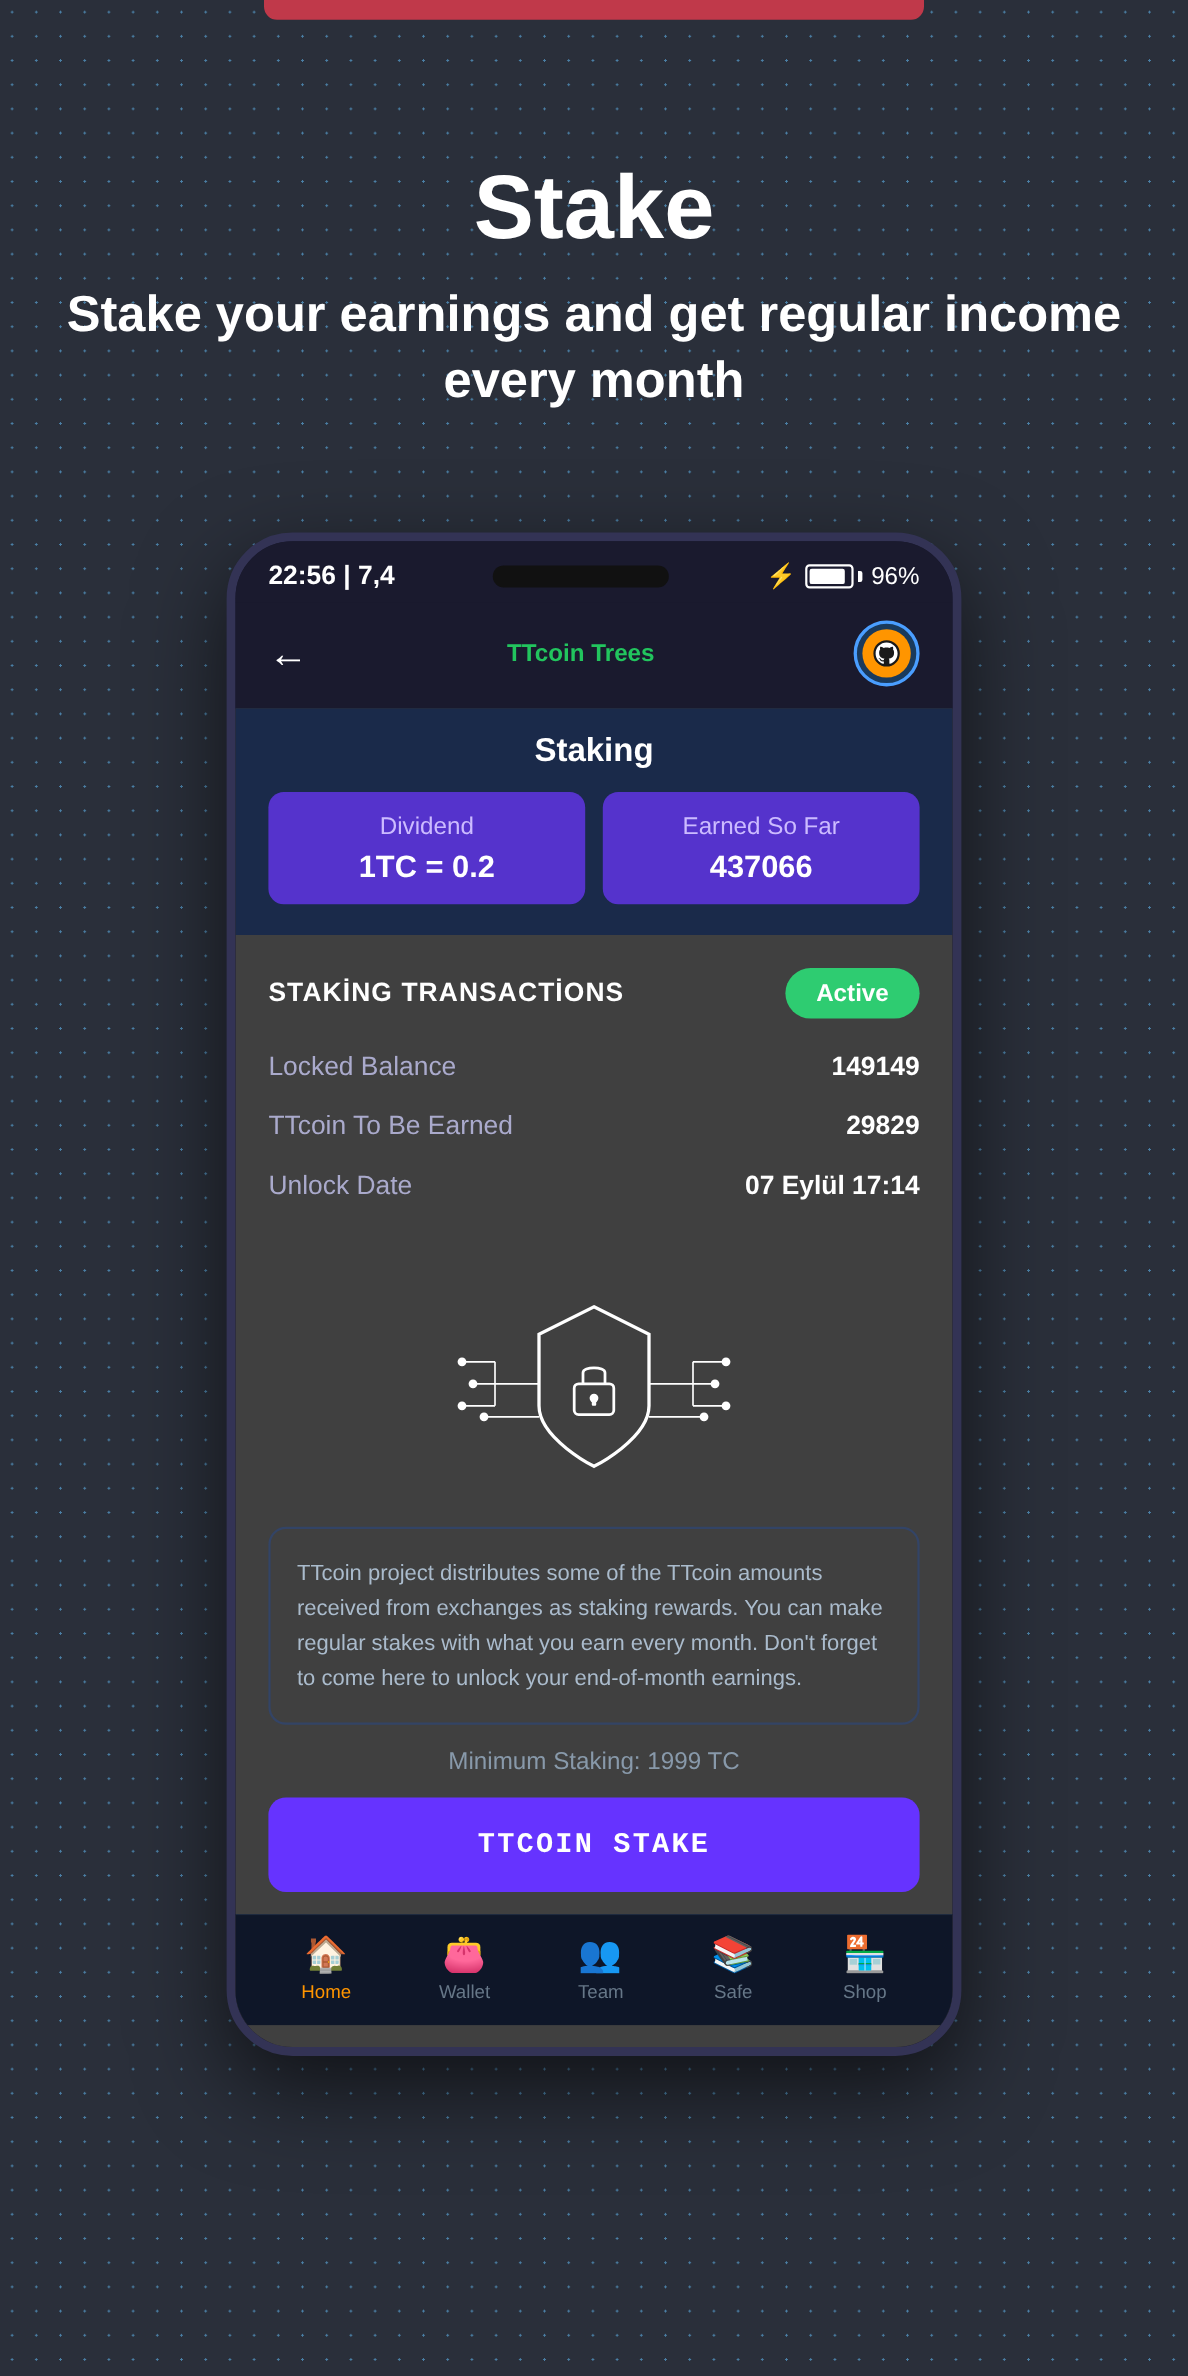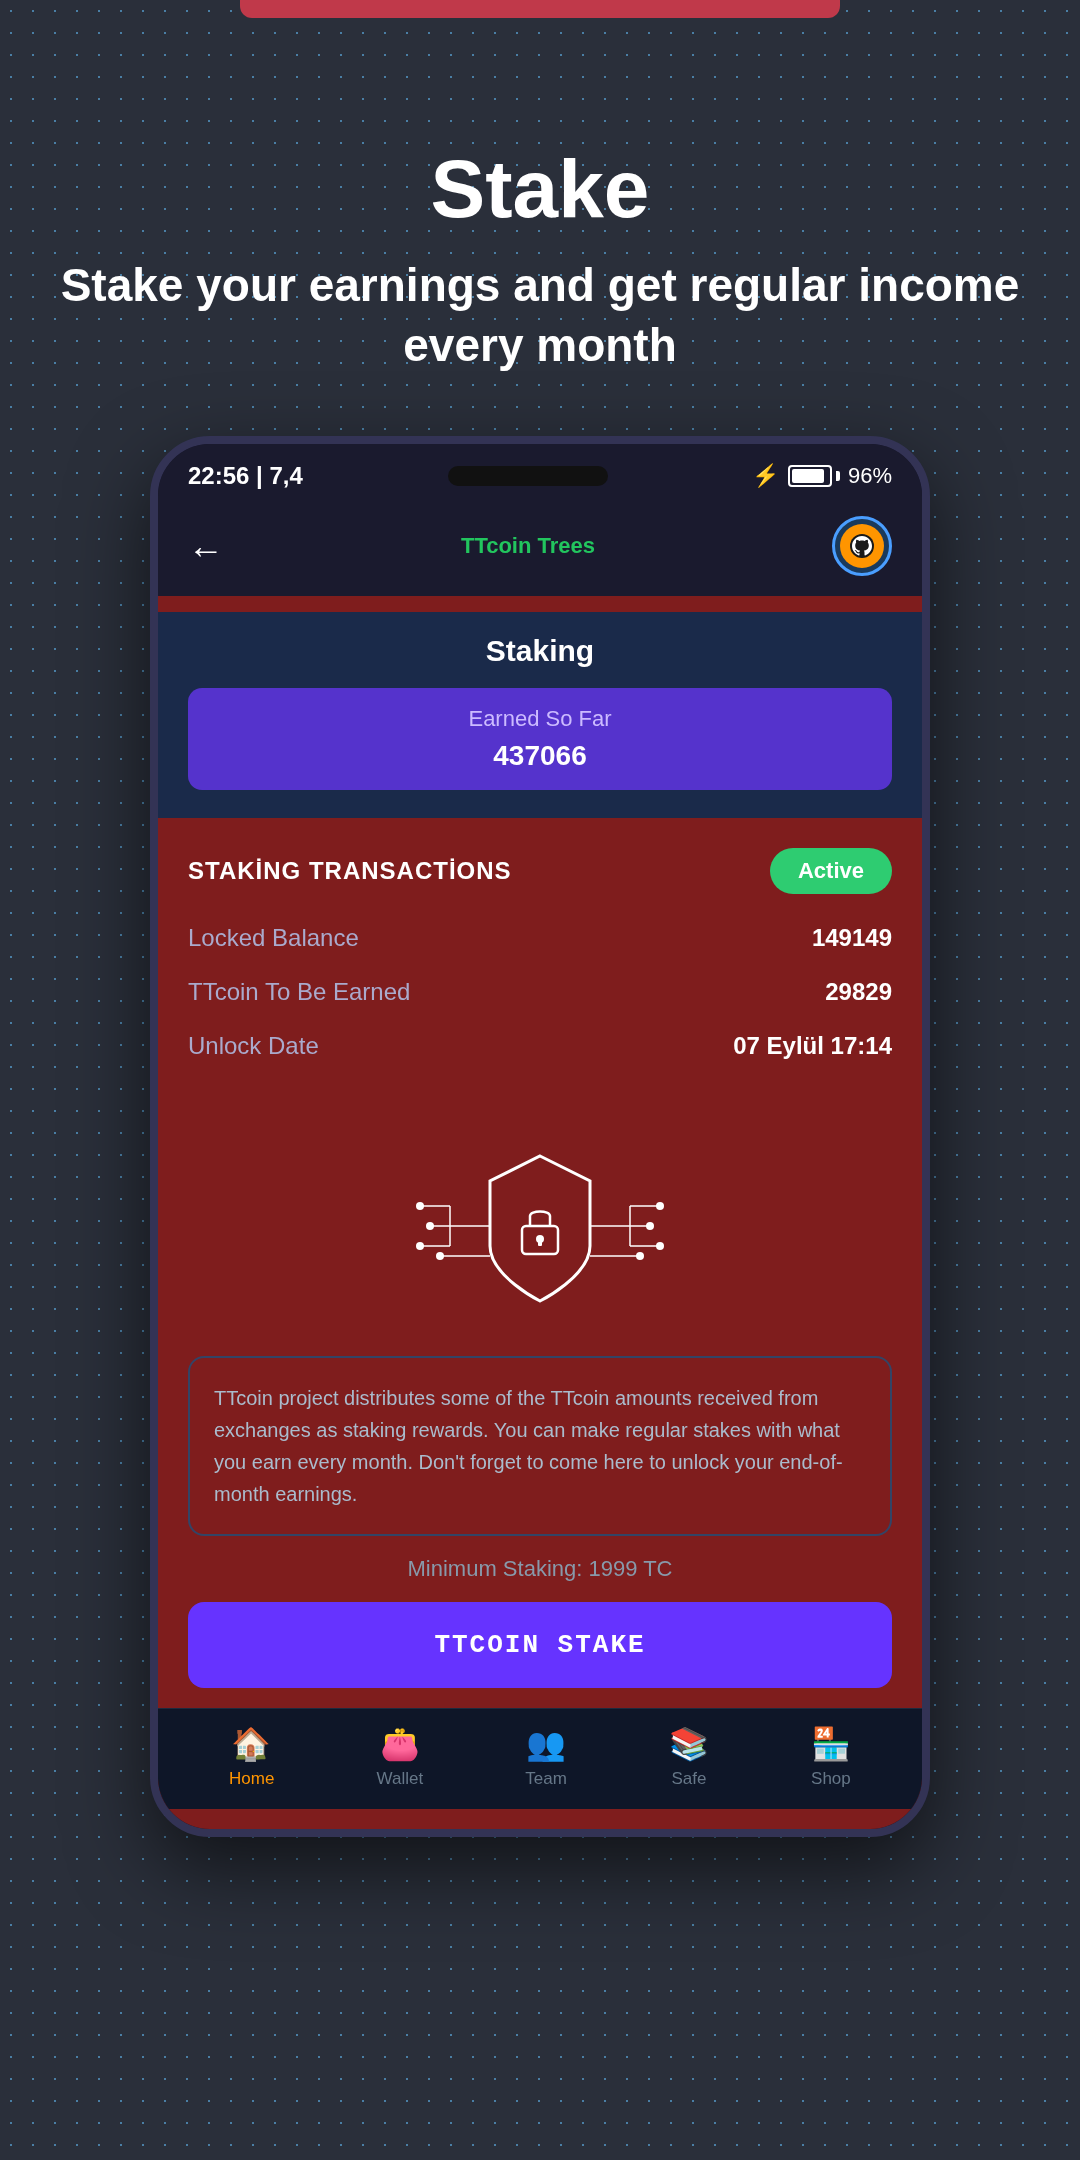--- a/index.html
+++ b/index.html
@@ -44,27 +44,28 @@
 
     .page-subtitle {
       font-size: 46px;
       font-weight: 700;
       color: #ffffff;
       line-height: 1.3;
     }
 
     
     .phone-container {
-      width: 780px;
+      width: 668px;
       background: #1a1a2e;
       border-radius: 60px;
       border: 8px solid #333355;
       overflow: hidden;
       box-shadow: 0 30px 80px rgba(0,0,0,0.6);
       position: relative;
+      margin-top: 48px;
     }
 
     
     .status-bar {
       display: flex;
       justify-content: space-between;
       align-items: center;
       padding: 18px 30px 10px;
       background: #1a1a2e;
     }
@@ -159,22 +160,22 @@
       height: 44px;
       border-radius: 50%;
       background: #ff9500;
       display: flex;
       align-items: center;
       justify-content: center;
     }
 
     
     .phone-content {
-      background: #7f1d1d;
-      padding: 16px 0 20px;
+      background: #404040;
+      padding: 0 0 20px;
     }
 
     
     .staking-header {
       background: #1a2a4a;
       padding: 22px 30px 28px;
     }
 
     .staking-title {
       text-align: center;
@@ -388,20 +389,24 @@
       </div>
     </div>
   </div>
 
   <div class="phone-content">
 
     <div class="staking-header">
       <div class="staking-title">Staking</div>
 
       <div class="stats-row">
+        <div class="stat-card dividend">
+          <div class="stat-label">Dividend</div>
+          <div class="stat-value">1TC = 0.2</div>
+        </div>
         <div class="stat-card earned">
           <div class="stat-label">Earned So Far</div>
           <div class="stat-value">437066</div>
         </div>
       </div>
     </div>
 
     <div class="transactions-section">
       <div class="transactions-header">
         <div class="transactions-title">STAKİNG TRANSACTİONS</div>

